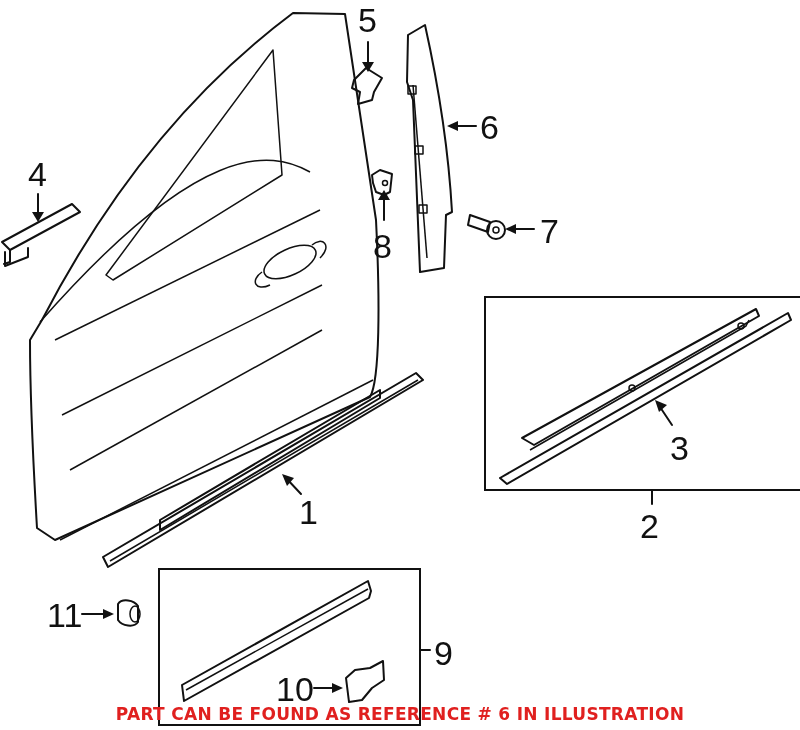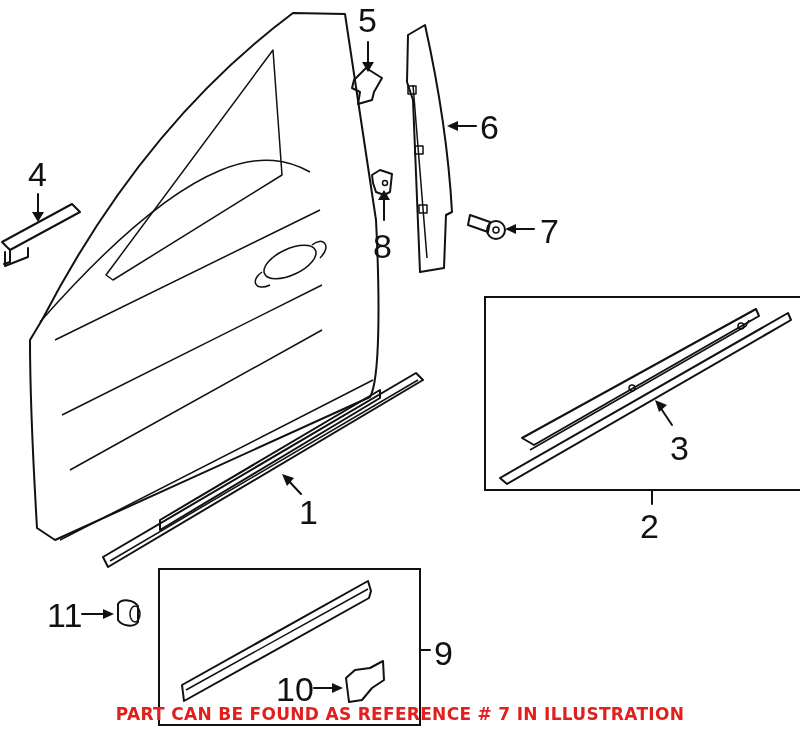--- a/index.html
+++ b/index.html
@@ -104,13 +104,13 @@
   <line class="ln" x1="420" y1="650" x2="430" y2="650"></line>
   <text class="callout" x="434" y="665">9</text>
   <path class="ln" d="M182 685 L368 581 L371 591 L369 598 L184 701 Z"></path>
   <path class="thin" d="M186 690 L368 589"></path>
   <text class="callout" x="276" y="701">10</text>
   <line class="ln" x1="314" y1="688" x2="334" y2="688"></line>
   <polygon points="343,688 332,683 332,693" fill="#111"></polygon>
   <path class="ln" d="M346 678 L355 670 L370 668 L383 661 L384 680 L372 688 L362 700 L349 702 Z"></path>
 </svg>
 
-<div class="footer">PART CAN BE FOUND AS REFERENCE # 7 IN ILLUSTRATION</div>
+<div class="footer">PART CAN BE FOUND AS REFERENCE # 6 IN ILLUSTRATION</div>
 
 </body></html>

